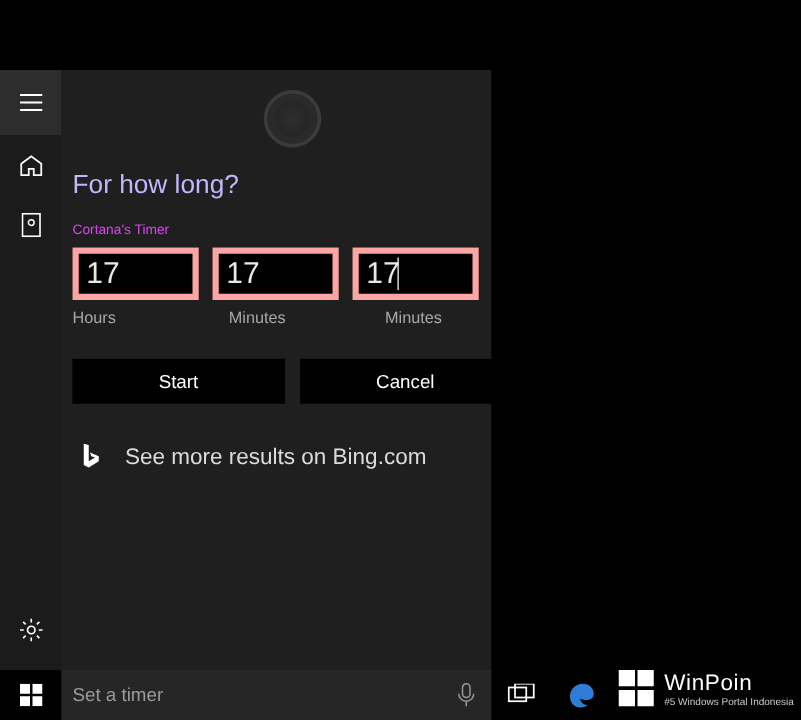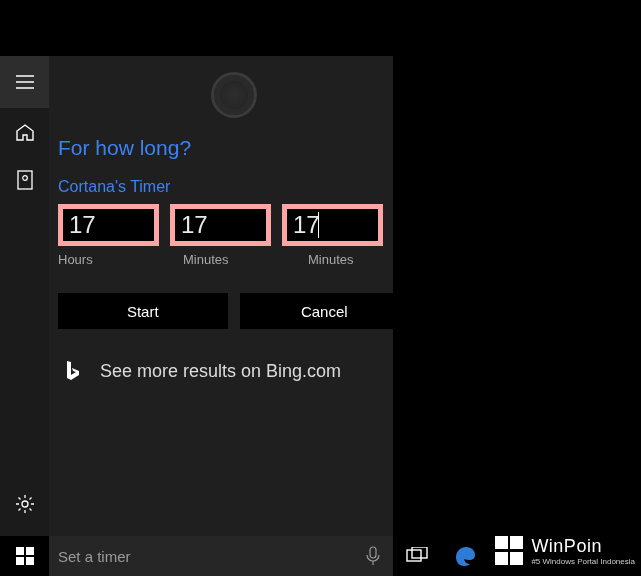--- a/index.html
+++ b/index.html
@@ -30,23 +30,23 @@
 
   .cortana-ring {
     width: 46px; height: 46px; border-radius: 50%;
     border: 3px solid #3b3b3b;
     box-shadow: inset 0 0 0 6px #2a2a2a;
     margin: 16px auto 18px auto;
     background: radial-gradient(circle at center, #2e2e2e 0%, #242424 60%, #1f1f1f 100%);
   }
 
   .prompt {
-    font-size: 21px; font-weight: 400; color: #3b82f6; margin-bottom: 18px; padding-left:0;
-  }
-  .timer-name { font-size: 16px; color: #3b82f6; margin-bottom: 8px; }
+    font-size: 21px; font-weight: 400; color: #c4b5fd; margin-bottom: 18px; padding-left:0;
+  }
+  .timer-name { font-size: 11px; color: #d946ef; margin-bottom: 8px; }
 
   .fields { display: flex; gap: 11px; margin-bottom: 2px; }
   .field-box {
     width: 101px; height: 42px;
     border: 5px solid #fca5a5;
     background: #000000;
     color: #e8e8e8;
     font-size: 24px; font-weight: 300;
     padding: 4px 6px;
     outline: none;

